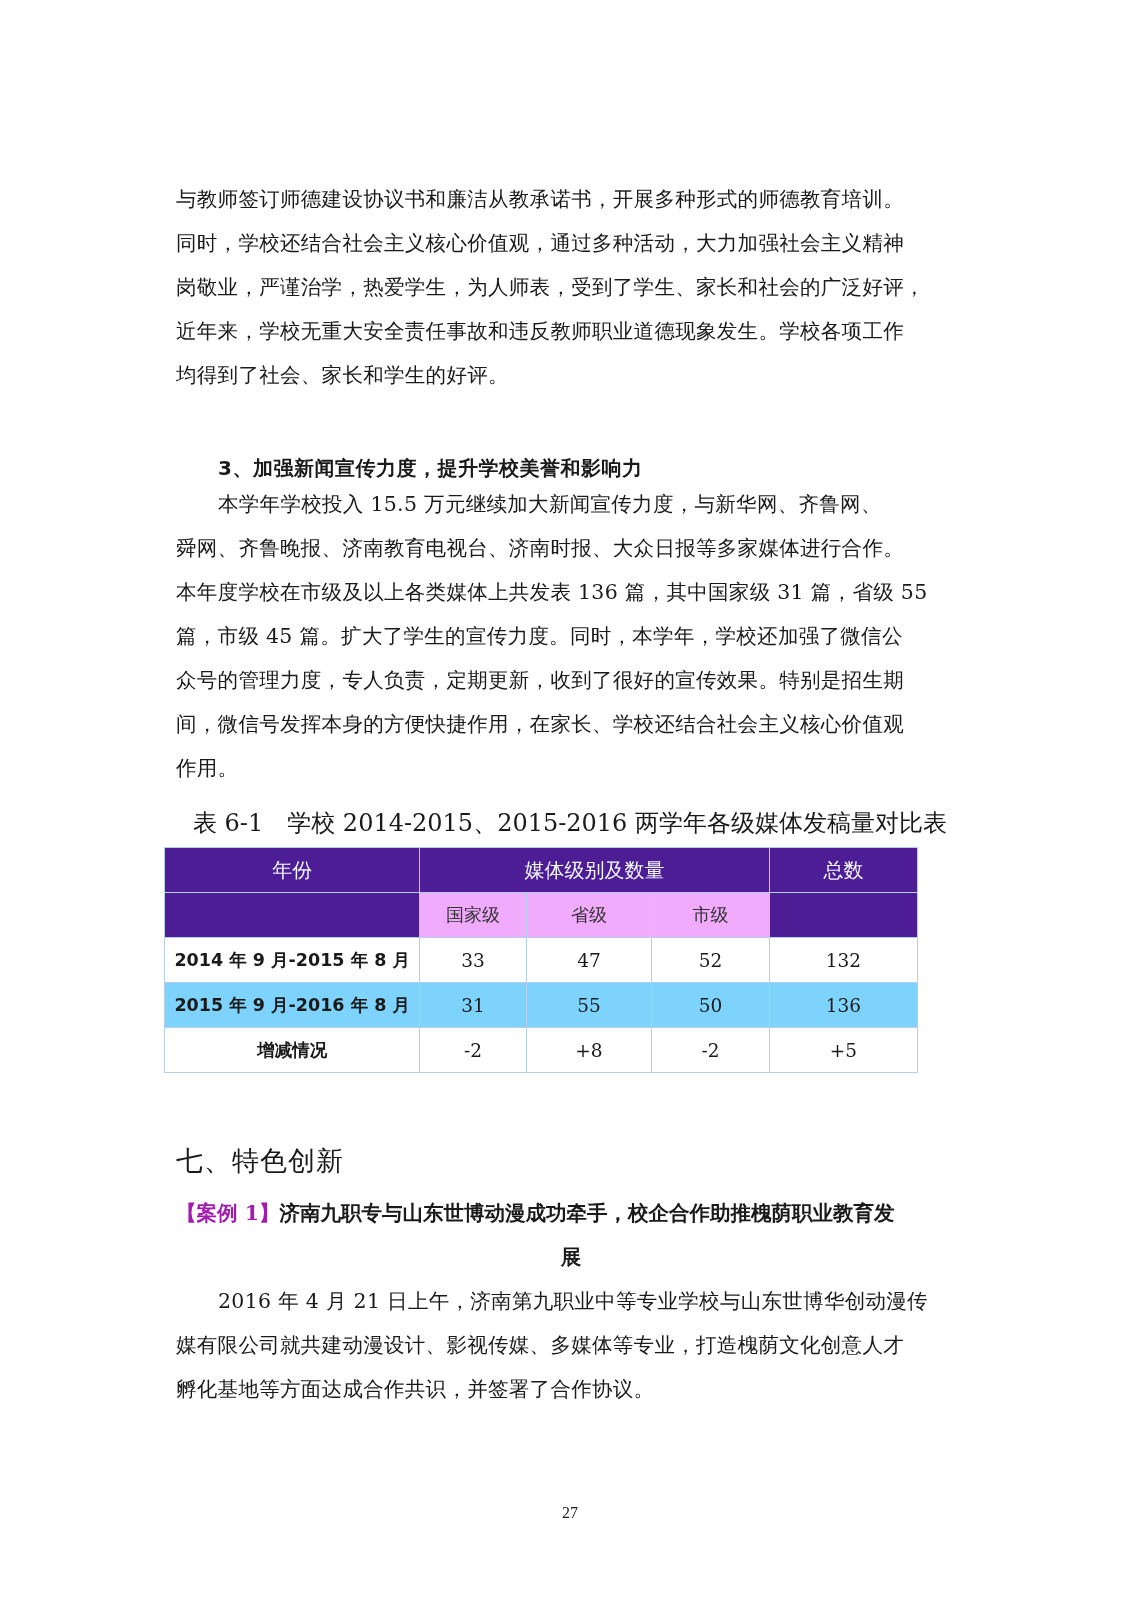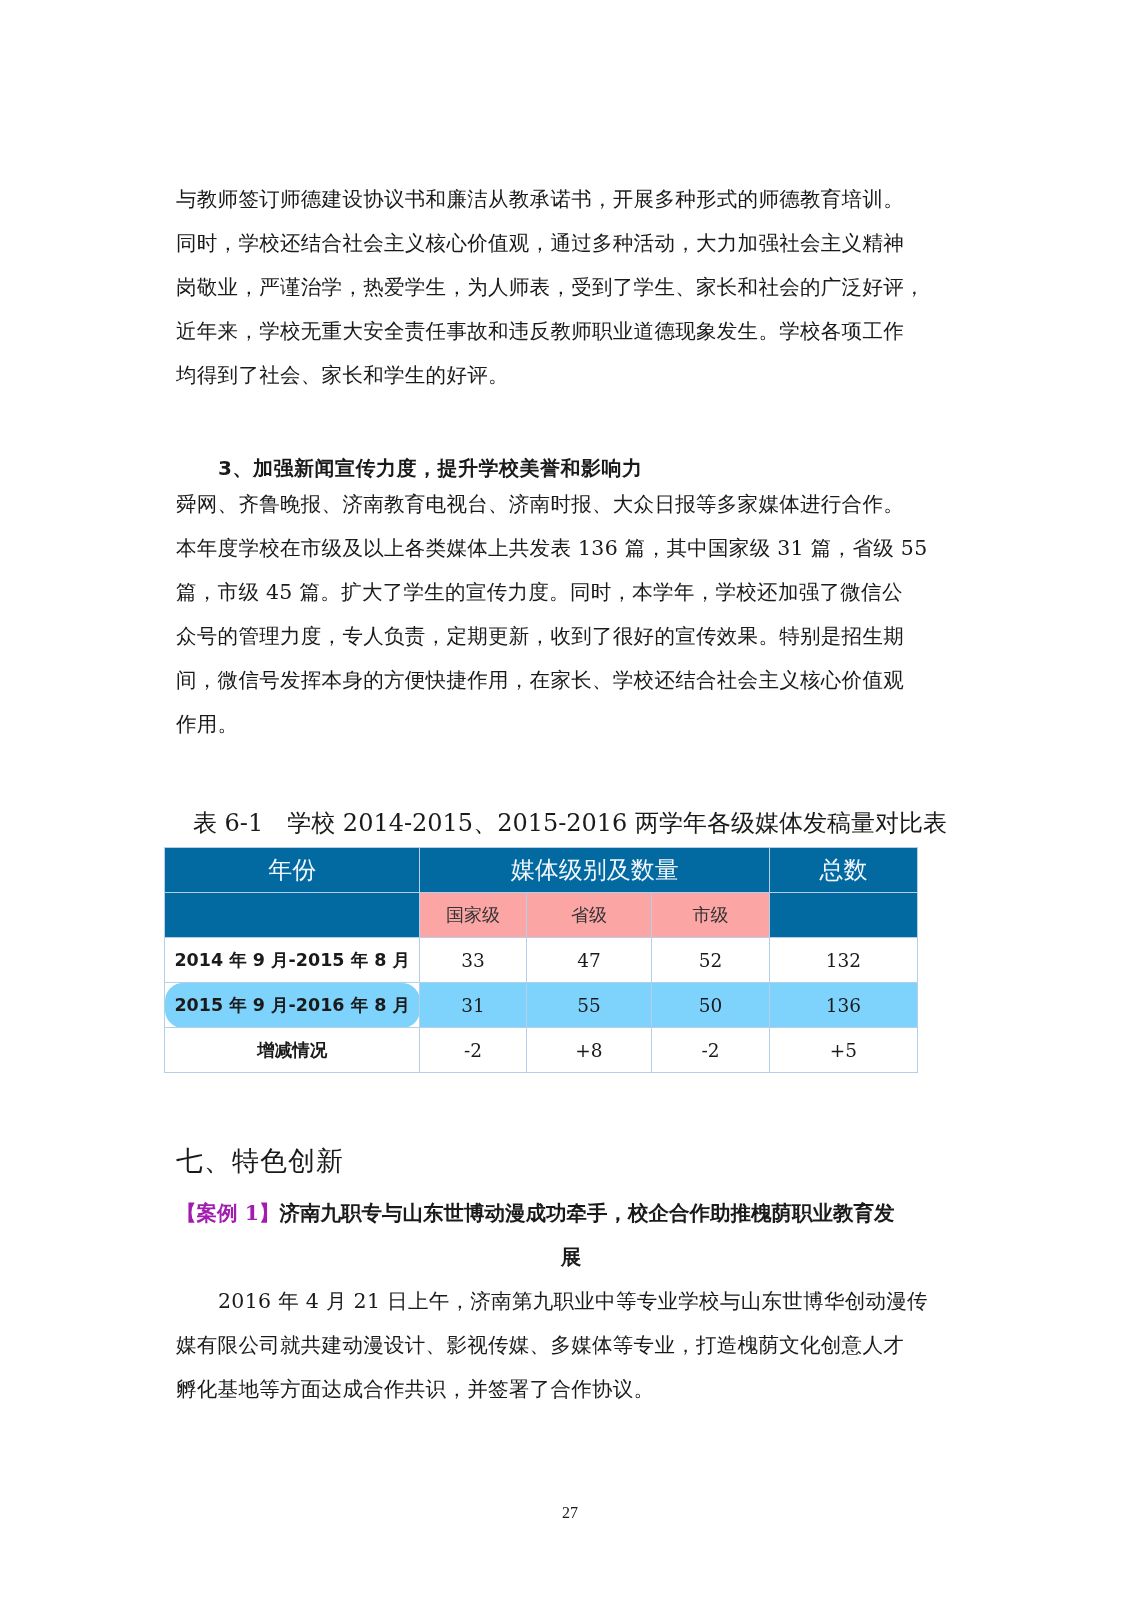--- a/index.html
+++ b/index.html
@@ -27,25 +27,25 @@
   }
   table.stats {
     position: absolute; left: 160px; top: 806px; width: 754px;
     border-collapse: collapse; table-layout: fixed;
     font-size: 18.5px;
   }
   table.stats td, table.stats th {
     border: 1.5px solid #b5cfe8; text-align: center; vertical-align: middle;
     height: 44px; padding: 0; font-weight: normal;
   }
-  .hdr { background: #0369a1; color: #f3f8fd; font-family: Liberation Serif, serif; font-size: 24px; }
-  .sub { background: #fca5a5; color: #333; font-family: "DejaVu Sans", "Liberation Sans", sans-serif; font-size: 18px; }
+  .hdr { background: #4c1d95; color: #f3f8fd; font-family: Liberation Serif, serif; font-size: 20px; }
+  .sub { background: #f0abfc; color: #333; font-family: "DejaVu Sans", "Liberation Sans", sans-serif; font-size: 18px; }
   .row-white td { background: #ffffff; }
   .row-blue td { background: #7dd3fc; }
-  .rowlabel { font-weight: bold !important; font-family: "DejaVu Sans", "Liberation Sans", sans-serif; font-size: 17.5px; border-radius: 18px; }
+  .rowlabel { font-weight: bold !important; font-family: "DejaVu Sans", "Liberation Sans", sans-serif; font-size: 17.5px; }
   .section-title {
     position: absolute; left: 172px; top: 1100px;
     font-family: "DejaVu Sans", "Liberation Sans", sans-serif;
     font-size: 27px; line-height: 40px; font-weight: normal; letter-spacing: 1px;
   }
   .case-title {
     position: absolute; left: 172px; top: 1150px; width: 790px;
     font-size: 20.5px; line-height: 44px;
   }
   .case-title .tag { font-weight: bold; color: #a21caf; }
@@ -65,20 +65,21 @@
     <span class="line">与教师签订师德建设协议书和廉洁从教承诺书，开展多种形式的师德教育培训。</span>
     <span class="line">同时，学校还结合社会主义核心价值观，通过多种活动，大力加强社会主义精神</span>
     <span class="line">岗敬业，严谨治学，热爱学生，为人师表，受到了学生、家长和社会的广泛好评，</span>
     <span class="line">近年来，学校无重大安全责任事故和违反教师职业道德现象发生。学校各项工作</span>
     <span class="line">均得到了社会、家长和学生的好评。</span>
   </div>
 
   <div class="subhead">3、加强新闻宣传力度，提升学校美誉和影响力</div>
 
   <div class="para" style="top:441px;">
+    <span class="line indent">本学年学校投入 15.5 万元继续加大新闻宣传力度，与新华网、齐鲁网、</span>
     <span class="line">舜网、齐鲁晚报、济南教育电视台、济南时报、大众日报等多家媒体进行合作。</span>
     <span class="line">本年度学校在市级及以上各类媒体上共发表 136 篇，其中国家级 31 篇，省级 55</span>
     <span class="line">篇，市级 45 篇。扩大了学生的宣传力度。同时，本学年，学校还加强了微信公</span>
     <span class="line">众号的管理力度，专人负责，定期更新，收到了很好的宣传效果。特别是招生期</span>
     <span class="line">间，微信号发挥本身的方便快捷作用，在家长、学校还结合社会主义核心价值观</span>
     <span class="line">作用。</span>
   </div>
 
   <div class="caption">表 6-1　学校 2014-2015、2015-2016 两学年各级媒体发稿量对比表</div>
 

